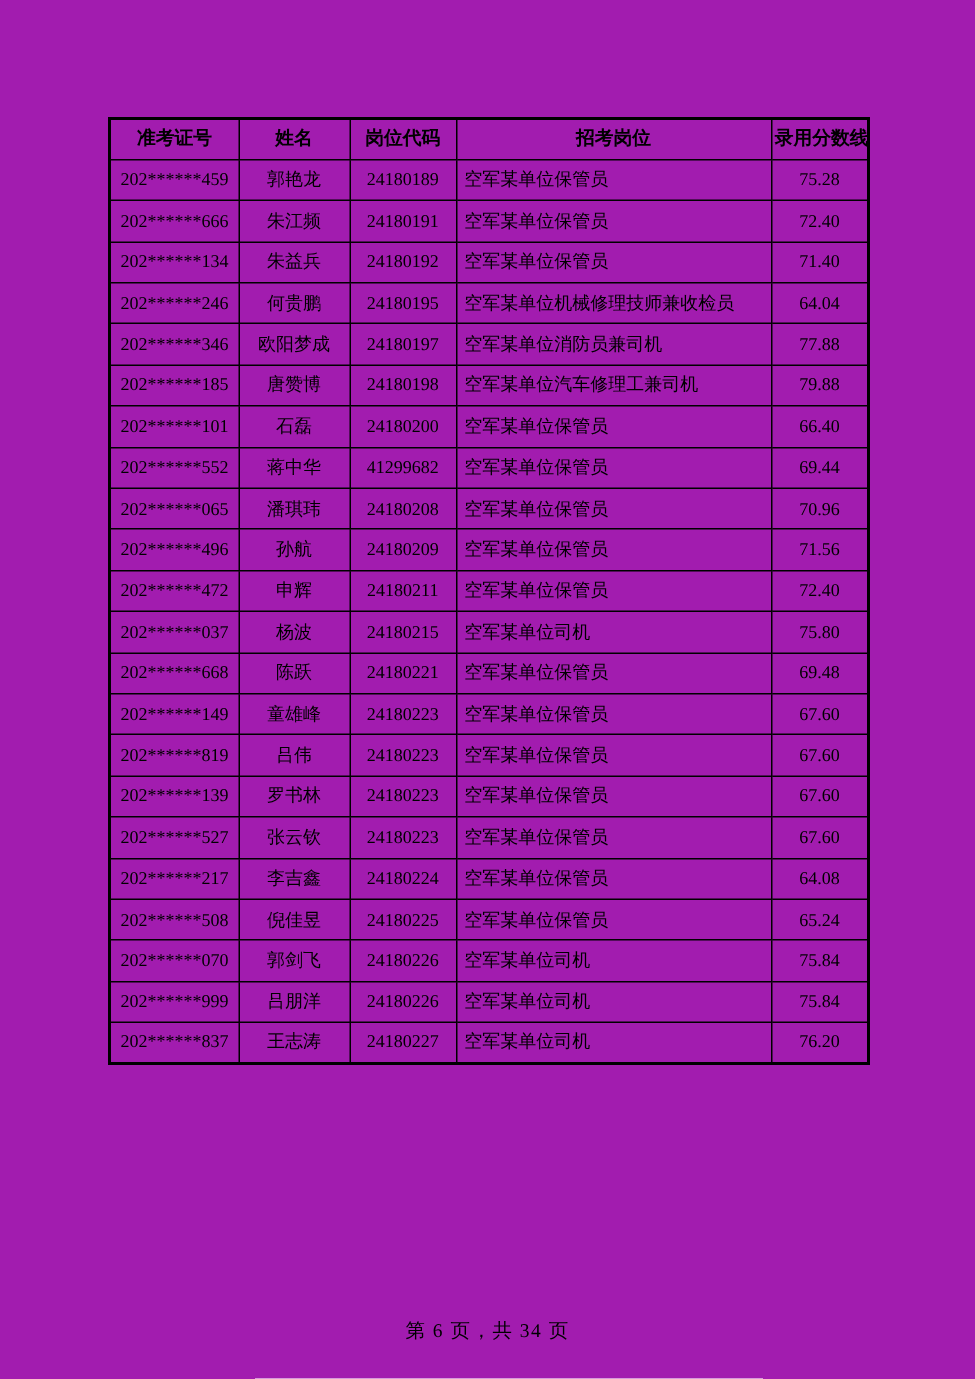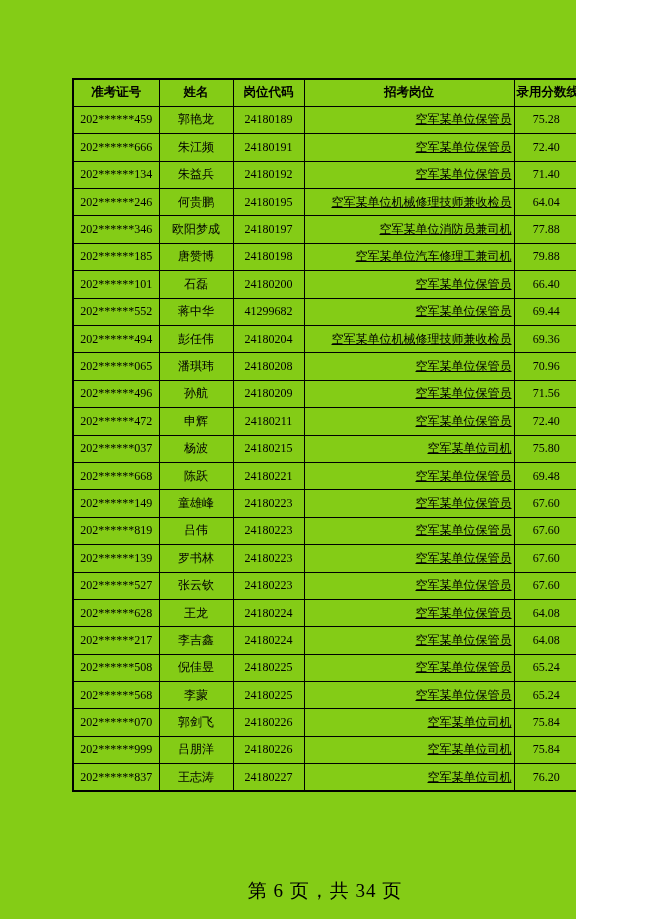--- a/index.html
+++ b/index.html
@@ -5,22 +5,22 @@
   * { margin: 0; padding: 0; box-sizing: border-box; }
   html, body { background: #ffffff; }
   body {
     width: 650px; height: 919px;
     font-family: "Liberation Serif", "DejaVu Serif", serif;
     color: #000000;
     position: relative;
   }
   .page {
     position: relative;
-    width: 576px; height: 919px;
-    background: #84cc16;
+    width: 650px; height: 919px;
+    background: #a21caf;
     overflow: hidden;
     padding-left: 28px;
   }
   table.results {
     position: absolute;
     left: 72px; top: 78px;
     width: 506px;
     border-collapse: collapse;
     table-layout: fixed;
     border: 2px solid #000000;
@@ -35,35 +35,34 @@
     overflow: hidden;
     white-space: nowrap;
     padding: 0 2px;
   }
   table.results th {
     font-weight: bold;
     font-size: 12.5px;
   }
   table.results td.pos, table.results th.pos-h {  }
   table.results td.pos {
-    text-align: right;
+    text-align: left;
     padding-left: 5px;
-    text-decoration: underline;
   }
   col.c-ticket { width: 86px; }
   col.c-name   { width: 74px; }
   col.c-code   { width: 71px; }
   col.c-pos    { width: 210px; }
   col.c-score  { width: 65px; }
   .footer {
     position: absolute;
     left: 0; top: 878px;
     width: 650px;
     text-align: center;
-    font-size: 19px;
+    font-size: 13px;
     letter-spacing: 1px;
     color: #000000;
   }
 </style>
 </head>
 <body>
 
 <div class="page">
 
   <table class="results">
@@ -134,27 +133,20 @@
       <td>66.40</td>
     </tr>
         <tr>
       <td>202******552</td>
       <td>蒋中华</td>
       <td>41299682</td>
       <td class="pos">空军某单位保管员</td>
       <td>69.44</td>
     </tr>
         <tr>
-      <td>202******494</td>
-      <td>彭任伟</td>
-      <td>24180204</td>
-      <td class="pos">空军某单位机械修理技师兼收检员</td>
-      <td>69.36</td>
-    </tr>
-        <tr>
       <td>202******065</td>
       <td>潘琪玮</td>
       <td>24180208</td>
       <td class="pos">空军某单位保管员</td>
       <td>70.96</td>
     </tr>
         <tr>
       <td>202******496</td>
       <td>孙航</td>
       <td>24180209</td>
@@ -204,48 +196,34 @@
       <td>67.60</td>
     </tr>
         <tr>
       <td>202******527</td>
       <td>张云钦</td>
       <td>24180223</td>
       <td class="pos">空军某单位保管员</td>
       <td>67.60</td>
     </tr>
         <tr>
-      <td>202******628</td>
-      <td>王龙</td>
-      <td>24180224</td>
-      <td class="pos">空军某单位保管员</td>
-      <td>64.08</td>
-    </tr>
-        <tr>
       <td>202******217</td>
       <td>李吉鑫</td>
       <td>24180224</td>
       <td class="pos">空军某单位保管员</td>
       <td>64.08</td>
     </tr>
         <tr>
       <td>202******508</td>
       <td>倪佳昱</td>
       <td>24180225</td>
       <td class="pos">空军某单位保管员</td>
       <td>65.24</td>
     </tr>
         <tr>
-      <td>202******568</td>
-      <td>李蒙</td>
-      <td>24180225</td>
-      <td class="pos">空军某单位保管员</td>
-      <td>65.24</td>
-    </tr>
-        <tr>
       <td>202******070</td>
       <td>郭剑飞</td>
       <td>24180226</td>
       <td class="pos">空军某单位司机</td>
       <td>75.84</td>
     </tr>
         <tr>
       <td>202******999</td>
       <td>吕朋洋</td>
       <td>24180226</td>

